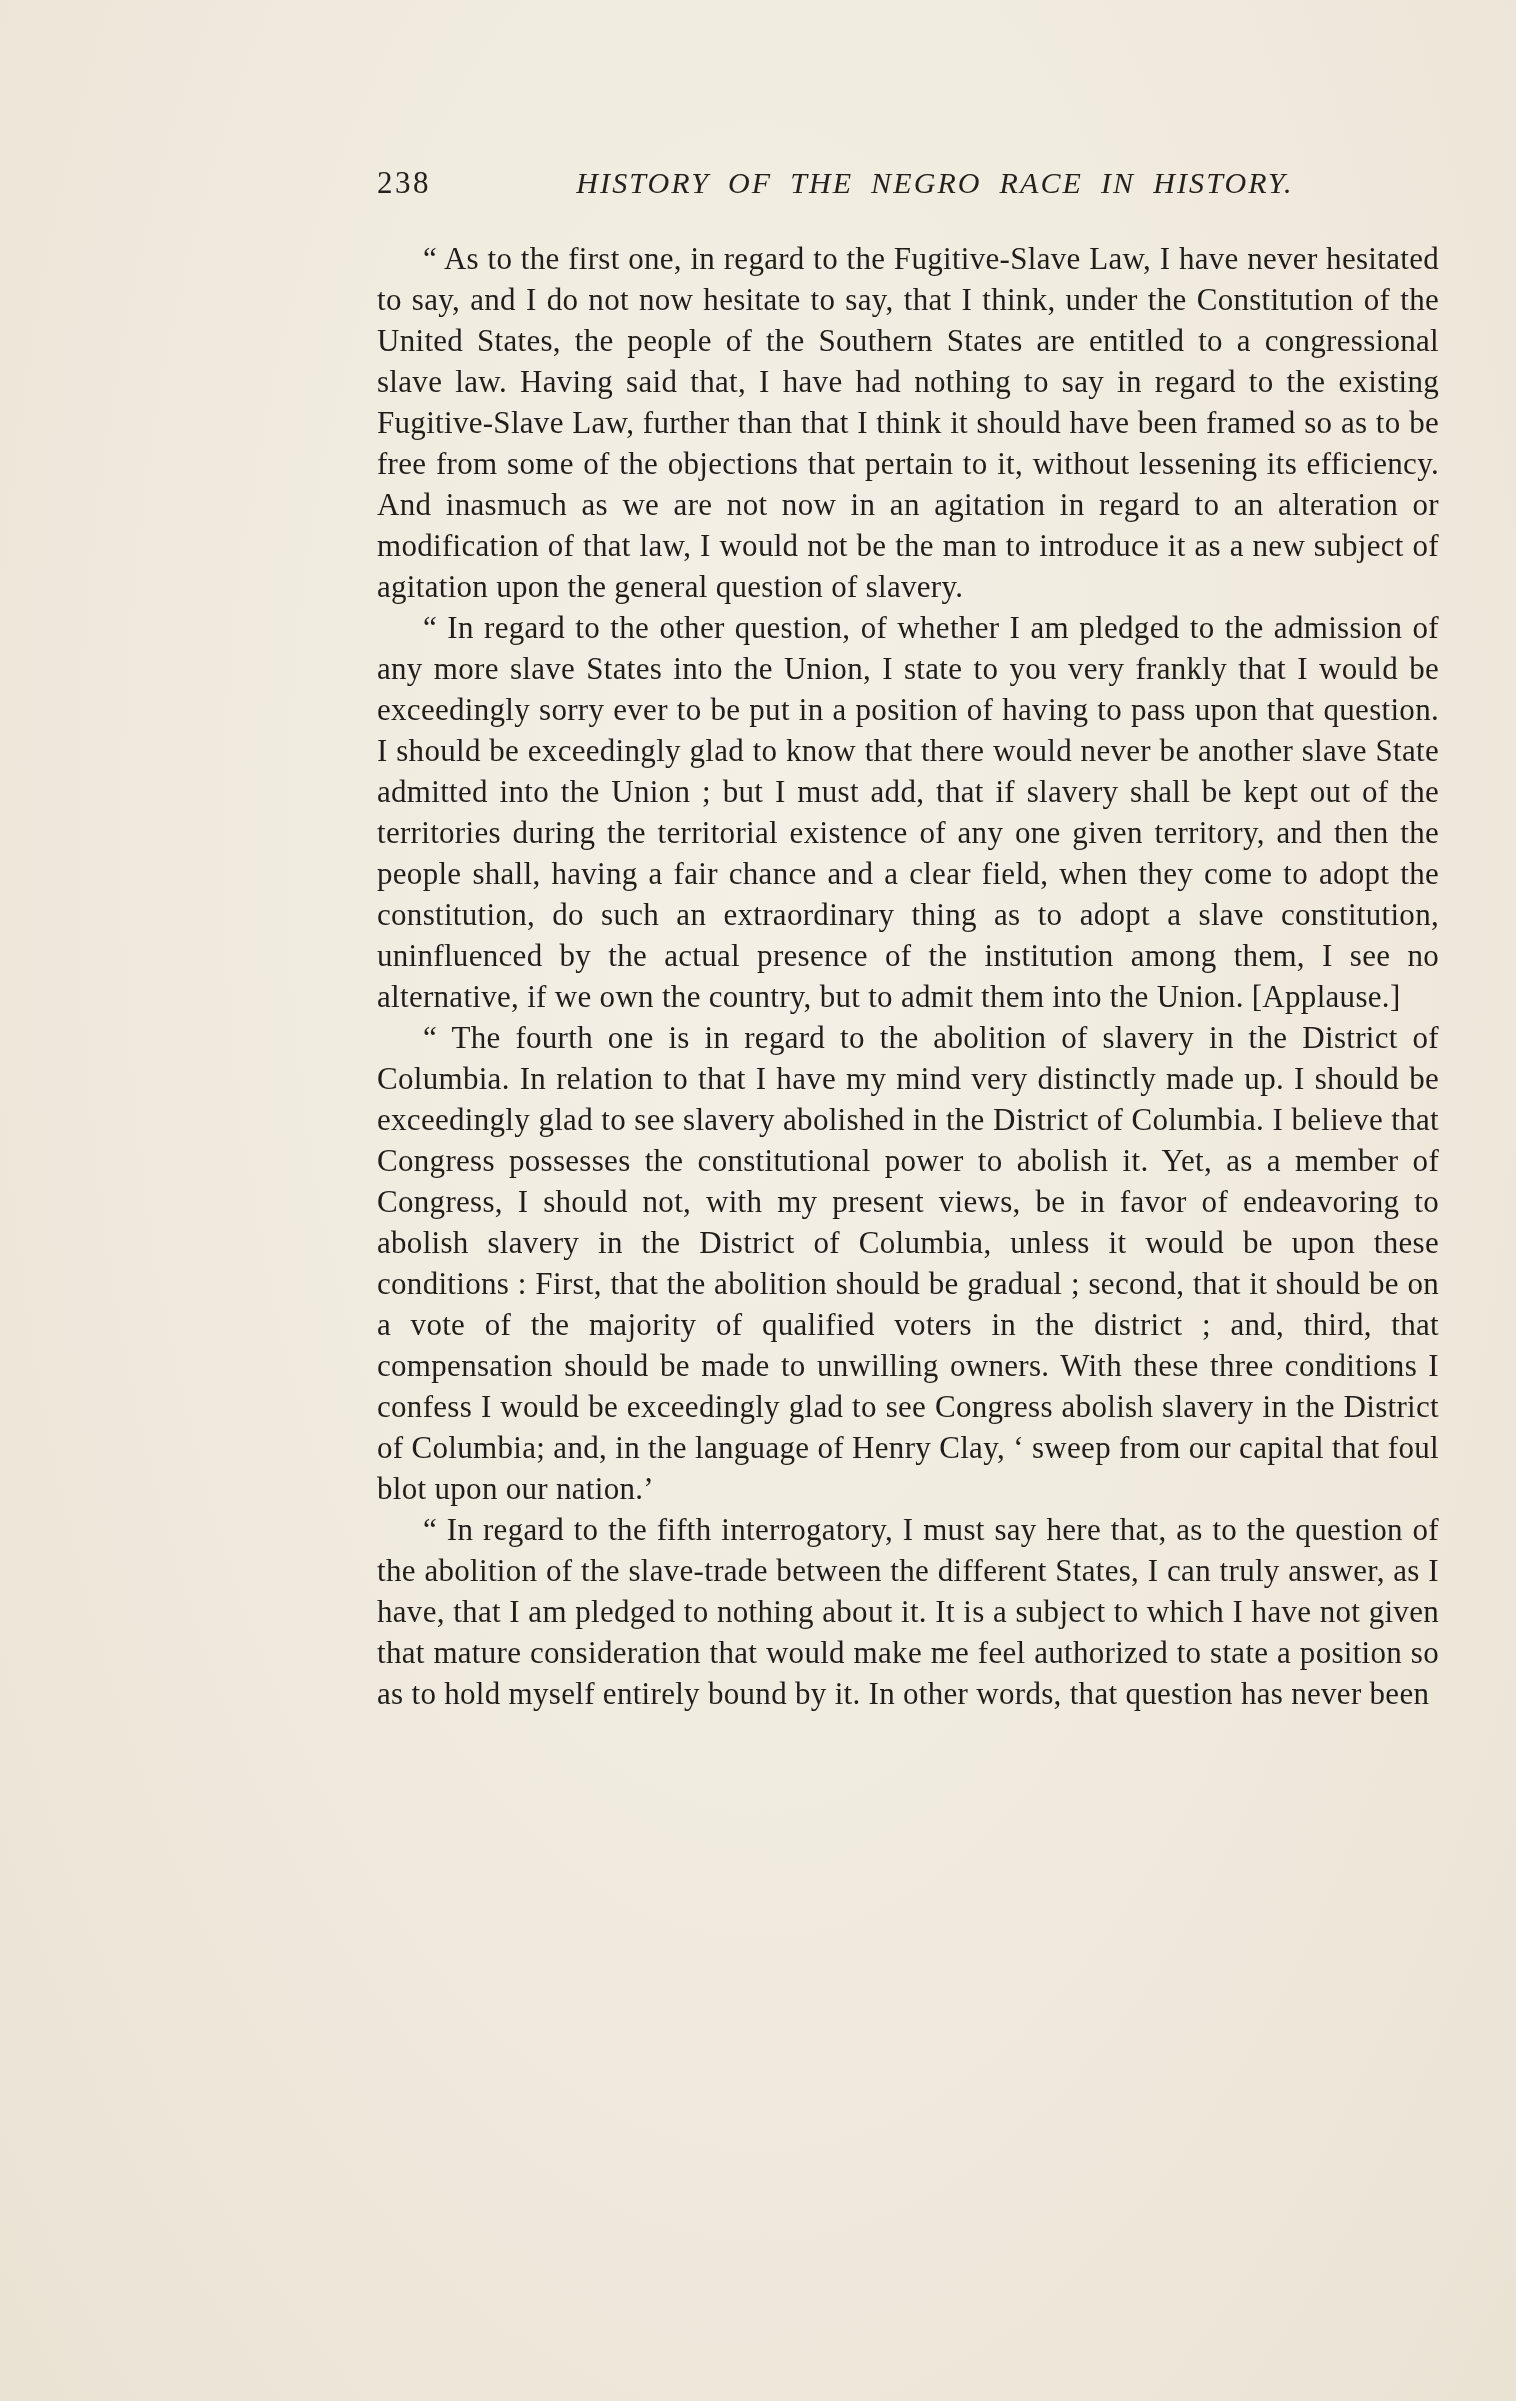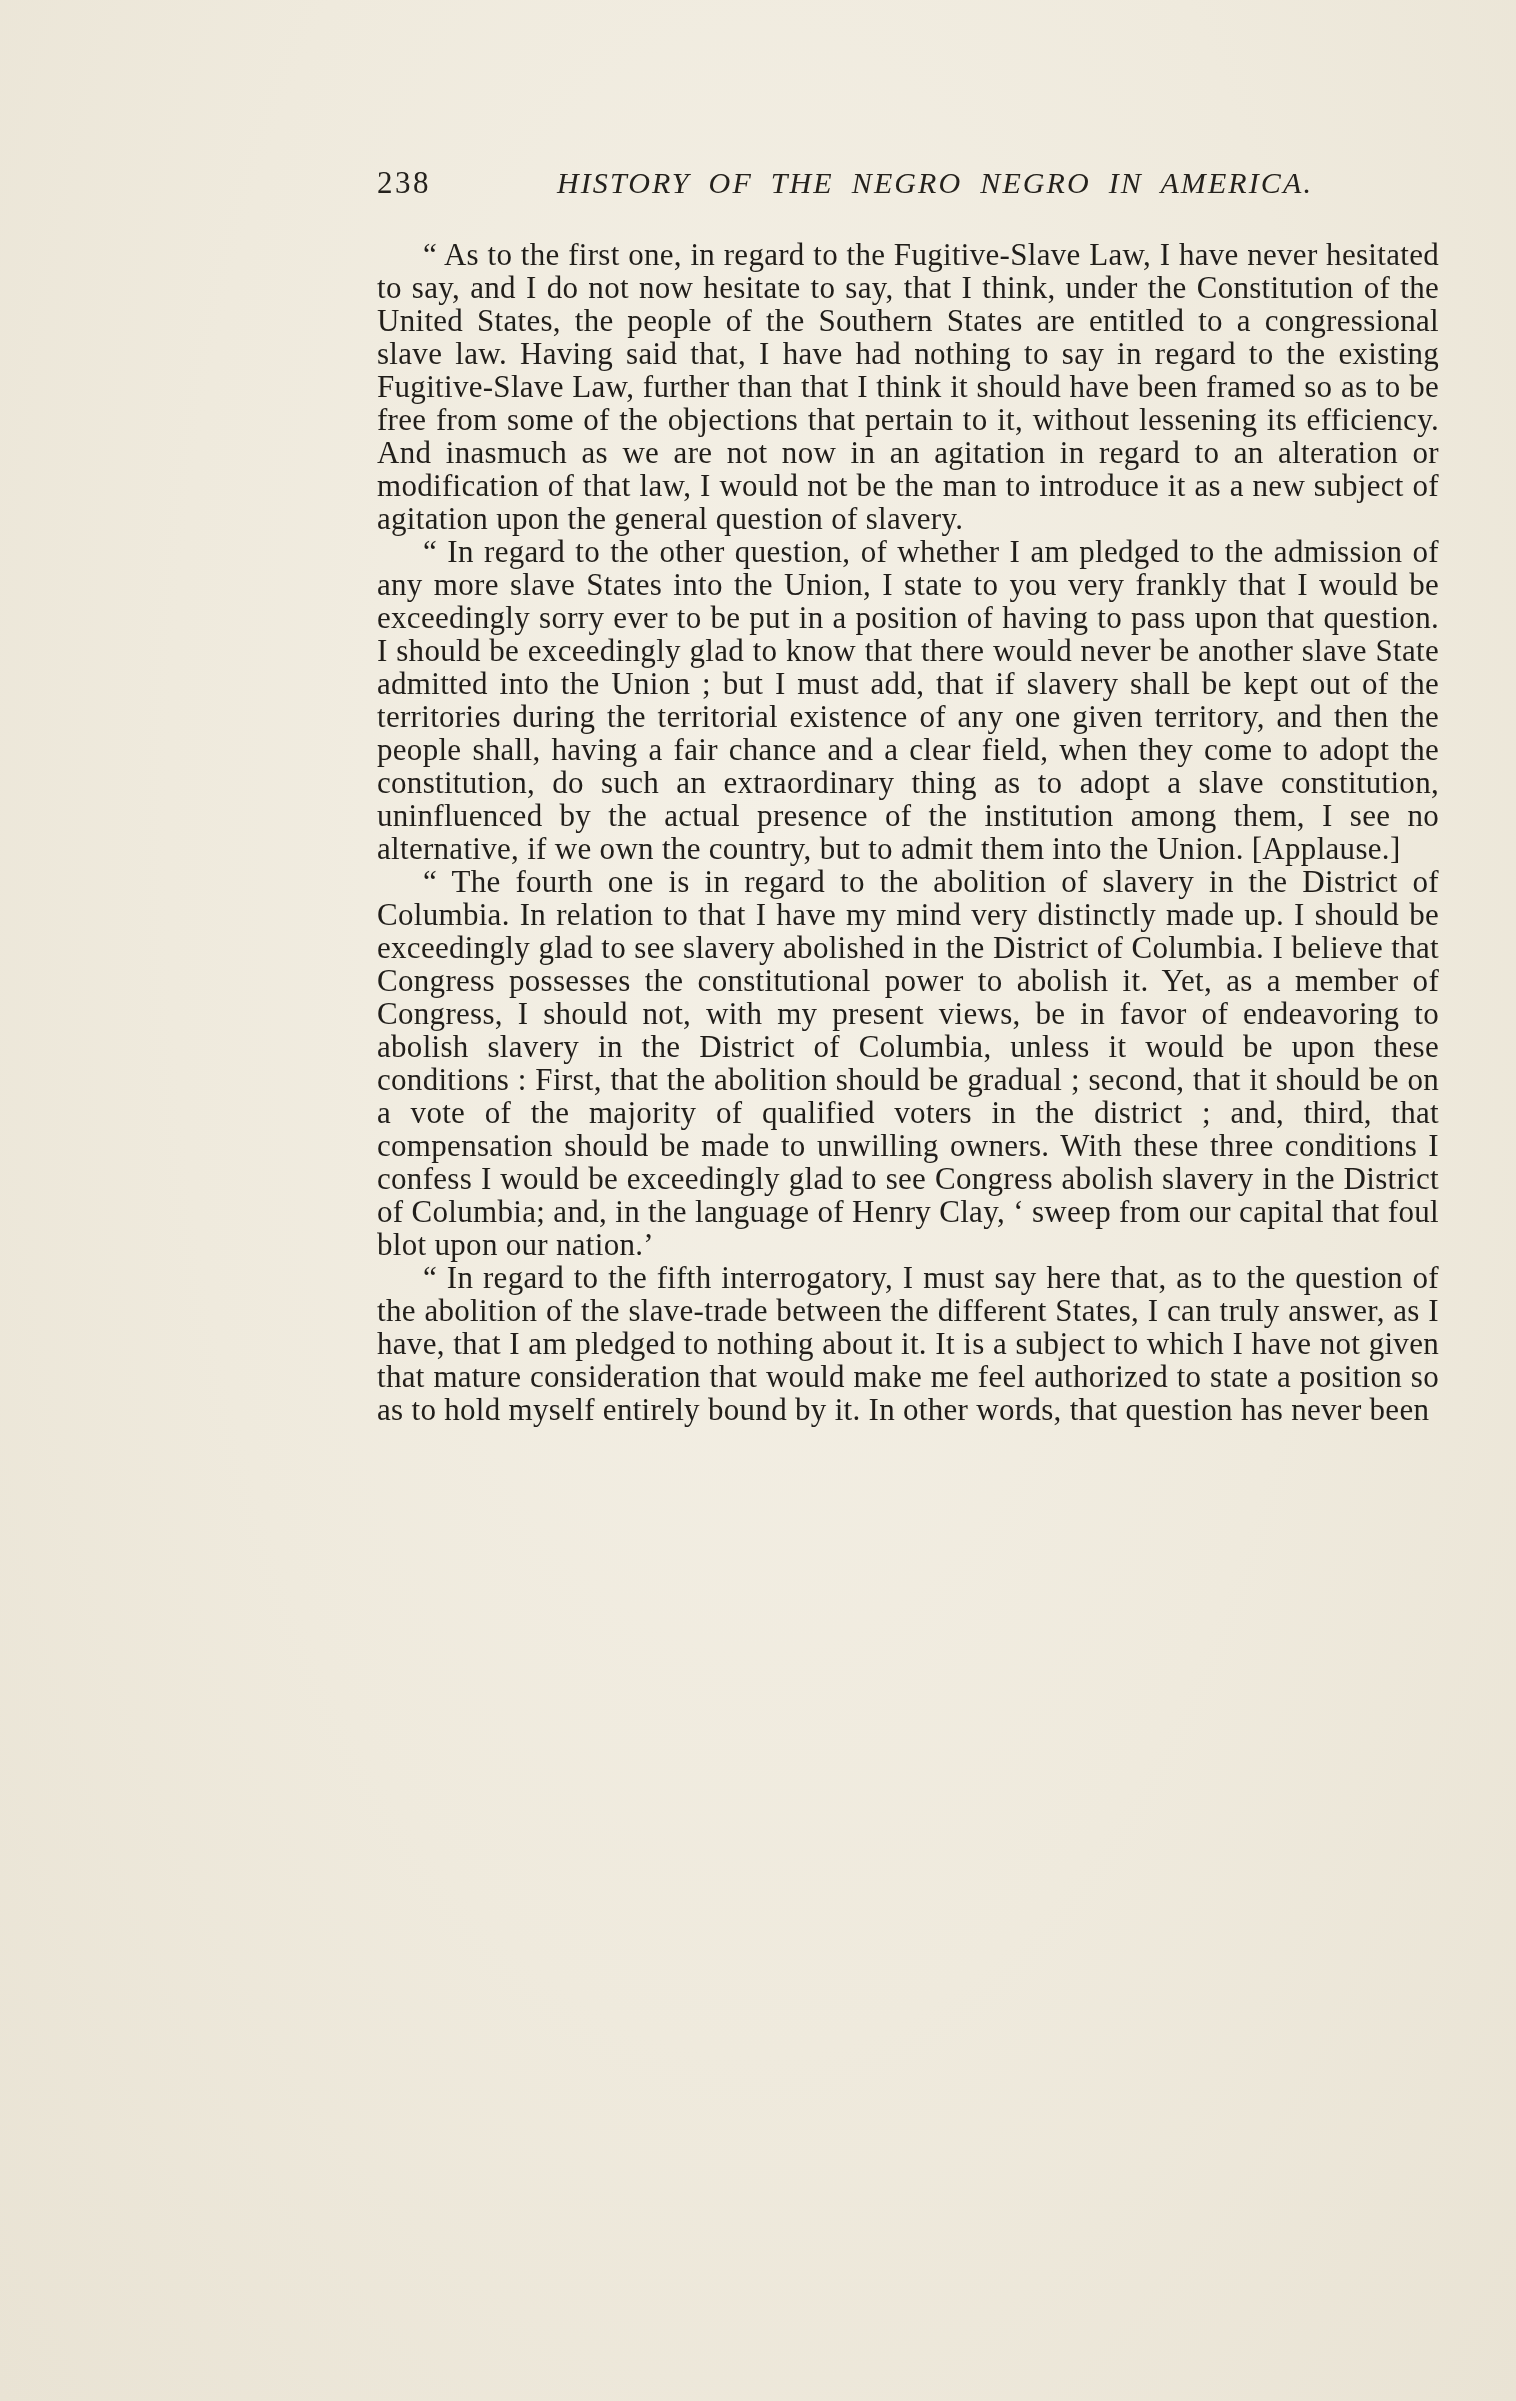--- a/index.html
+++ b/index.html
@@ -39,40 +39,40 @@
     text-align: center;
     font-style: italic;
     font-size: 30px;
     letter-spacing: 2.1px;
     word-spacing: 8.4px;
     white-space: nowrap;
     color: #25221d;
   }
   .body-text {
     font-size: 31px;
-    line-height: 33px;
+    line-height: 41px;
     text-align: justify;
     letter-spacing: 0.3px;
   }
   .para {
     margin: 0;
     text-indent: 46px;
   }
   .it {
   }
 </style>
 </head>
 <body>
 
 <div class="page">
   <div class="content">
 
     <header class="running-head">
       <span class="page-number">238</span>
-      <span class="running-title">HISTORY OF THE NEGRO NEGRO IN AMERICA.</span>
+      <span class="running-title">HISTORY OF THE NEGRO RACE IN HISTORY.</span>
     </header>
 
     <div class="body-text">
 
     <p class="para"><span>“ As to the first one, in regard to the Fugitive-Slave Law, I have never hesitated to say, and I do not now hesitate to say, that I think, under the Constitution of the United States, the people of the Southern States are entitled to a congressional slave law.  Having said that, I have had nothing to say in regard to the existing Fugitive-Slave Law, further than that I think it should have been framed so as to be free from some of the objections that pertain to it, without lessening its efficiency.  And inasmuch as we are not now in an agitation in regard to an alteration or modification of that law, I would not be the man to introduce it as a new subject of agitation upon the general question of slavery.</span></p>
         <p class="para"><span>“ In regard to the other question, of whether I am pledged to the admission of any more slave States into the Union, I state to you very frankly that I would be exceedingly sorry ever to be put in a position of having to pass upon that question.  I should be exceedingly glad to know that there would never be another slave State admitted into the Union ; but I must add, that if slavery shall be kept out of the territories during the territorial existence of any one given territory, and then the people shall, having a fair chance and a clear field, when they come to adopt the constitution, do such an extraordinary thing as to adopt a slave constitution, uninfluenced by the actual presence of the institution among them, I see no alternative, if we own the country, but to admit them into the Union.  [Applause.]</span></p>
         <p class="para"><span>“ The fourth one is in regard to the abolition of slavery in the District of Columbia.   In relation to that I have my mind very distinctly made up.   I should be exceedingly glad to see slavery abolished in the District of Columbia.   I believe that Congress possesses the constitutional power to abolish it.   Yet, as a member of Congress, I should not, with my present views, be in favor of </span><span class="it">endeavoring</span><span> to abolish slavery in the District of Columbia, unless it would be upon these conditions : </span><span class="it">First,</span><span> that the abolition should be gradual ; </span><span class="it">second,</span><span> that it should be on a vote of the majority of qualified voters in the district ; and, </span><span class="it">third,</span><span> that compensation should be made to unwilling owners.  With these three conditions I confess I would be exceedingly glad to see Congress abolish slavery in the District of Columbia; and, in the language of Henry Clay, ‘ sweep from our capital that foul blot upon our nation.’</span></p>
         <p class="para"><span>“ In regard to the fifth interrogatory, I must say here that, as to the question of the abolition of the slave-trade between the different States, I can truly answer, as I have, that I am </span><span class="it">pledged</span><span> to nothing about it.   It is a subject to which I have not given that mature consideration that would make me feel authorized to state a position so as to hold myself entirely bound by it.   In other words, that question has never been</span></p>
       </div>
 

